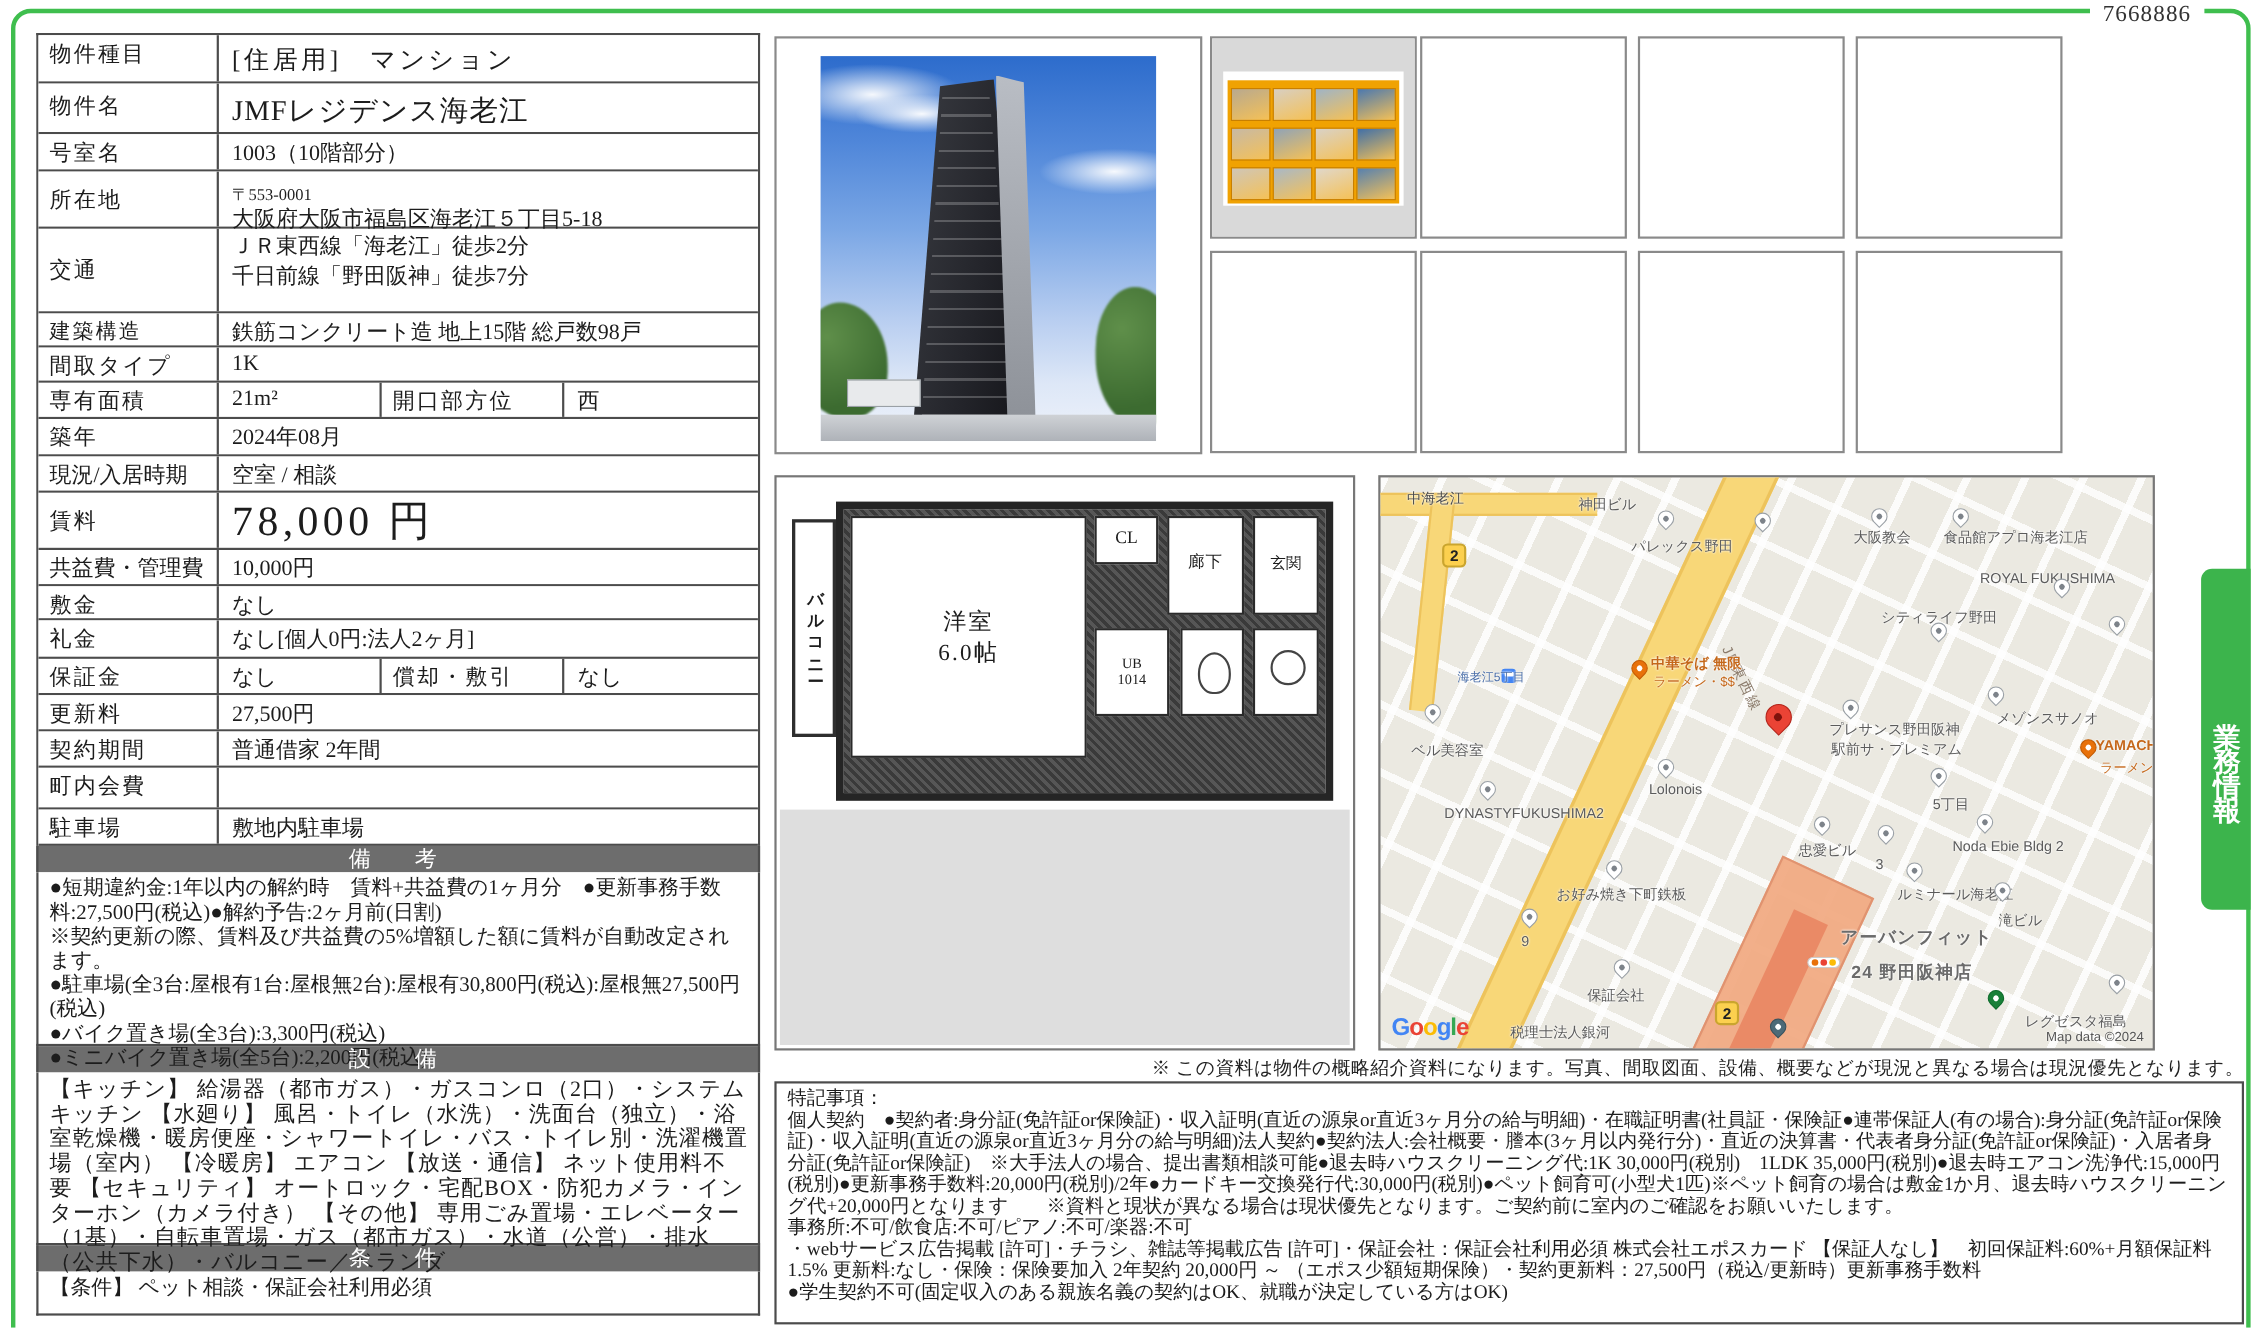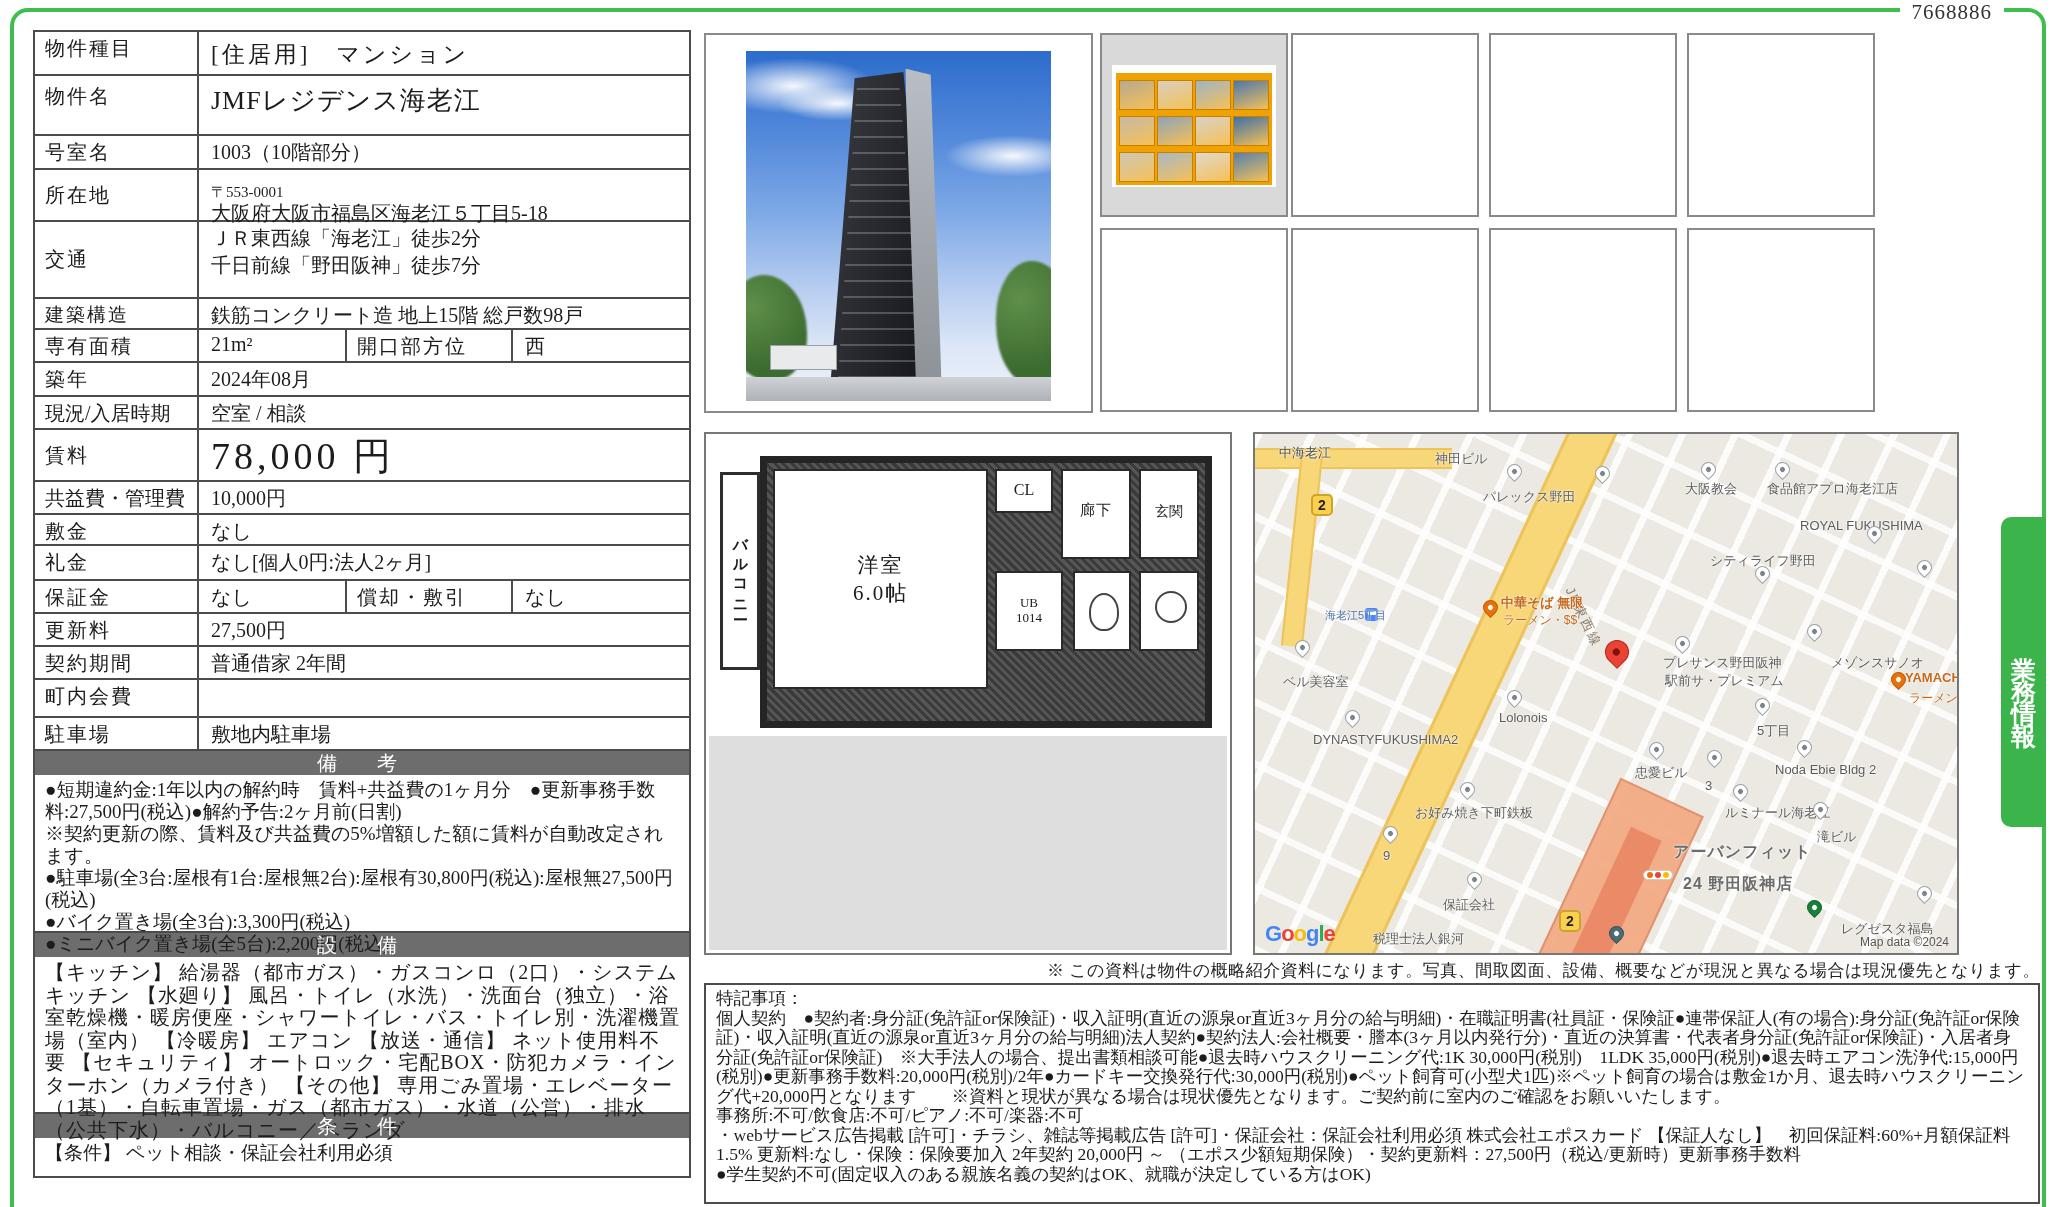--- a/index.html
+++ b/index.html
@@ -151,21 +151,21 @@
 <div class="page">
   <div class="frame"></div>
   <div class="docnum">7668886</div>
 
   <div class="left-col">
     <div class="ptable">
       <div class="trow" style="height:44px">
           <div class="tlabel">物件種目</div>
           <div class="tvalue v-big1" style="padding-top:7px">[住居用]　マンション</div>
         </div>
-      <div class="trow" style="height:60px">
+      <div class="trow" style="height:46px">
           <div class="tlabel" style="padding-top:7px">物件名</div>
           <div class="tvalue v-big2" style="padding-top:7px">JMFレジデンス海老江</div>
         </div>
       <div class="trow" style="height:34px">
           <div class="tlabel">号室名</div>
           <div class="tvalue">1003（10階部分）</div>
         </div>
       <div class="trow" style="height:52px">
         <div class="tlabel" style="padding-top:12px">所在地</div>
         <div class="tvalue" style="padding-top:14px">
@@ -174,20 +174,24 @@
         </div>
       </div>
       <div class="trow" style="height:77px">
           <div class="tlabel" style="padding-top:24px">交通</div>
           <div class="tvalue pre" style="line-height:27px">ＪＲ東西線「海老江」徒歩2分
 千日前線「野田阪神」徒歩7分</div>
         </div>
       <div class="trow" style="height:31px">
           <div class="tlabel" style="font-size:19px">建築構造</div>
           <div class="tvalue">鉄筋コンクリート造 地上15階 総戸数98戸</div>
+        </div>
+      <div class="trow" style="height:32px">
+          <div class="tlabel">間取タイプ</div>
+          <div class="tvalue">1K</div>
         </div>
       <div class="trow" style="height:33px">
         <div class="tlabel">専有面積</div>
         <div class="cellA">21m²</div>
         <div class="subcell-label">開口部方位</div>
         <div class="tvalue">西</div>
       </div>
       <div class="trow" style="height:34px">
           <div class="tlabel">築年</div>
           <div class="tvalue">2024年08月</div>
@@ -335,21 +339,21 @@
       <div class="ml ml-plain" style="left: 430px; top: 46px;">大阪教会</div>
       <div class="ml ml-plain" style="left: 512px; top: 46px;">食品館アプロ海老江店</div>
       <div class="ml ml-plain" style="left: 545px; top: 84px;">ROYAL FUKUSHIMA</div>
       <div class="ml ml-plain" style="left: 455px; top: 118px;">シティライフ野田</div>
       <div class="ml ml-small" style="left: 70px; top: 174px;">海老江5丁目</div>
       <div class="ml ml-orange" style="left: 246px; top: 160px;">中華そば 無限</div>
       <div class="ml ml-orange-sub" style="left: 248px; top: 178px;">ラーメン・$$</div>
       <div class="ml ml-plain" style="left: 28px; top: 239px;">ベル美容室</div>
       <div class="ml ml-plain" style="left: 408px; top: 220px;">プレサンス野田阪神</div>
       <div class="ml ml-plain" style="left: 410px; top: 238px;">駅前サ・プレミアム</div>
-      <div class="ml ml-plain" style="left: 576px; top: 210px; margin-top: 10px;">メゾンスサノオ</div>
+      <div class="ml ml-plain" style="left: 560px; top: 210px;">メゾンスサノオ</div>
       <div class="ml ml-orange" style="left: 650px; top: 236px;">YAMACHA</div>
       <div class="ml ml-orange-sub" style="left: 654px; top: 256px;">ラーメン・¥</div>
       <div class="ml ml-plain" style="left: 244px; top: 276px;">Lolonois</div>
       <div class="ml ml-plain" style="left: 58px; top: 298px;">DYNASTYFUKUSHIMA2</div>
       <div class="ml ml-plain" style="left: 502px; top: 288px;">5丁目</div>
       <div class="ml ml-plain" style="left: 380px; top: 330px;">忠愛ビル</div>
       <div class="ml ml-plain" style="left: 450px; top: 344px;">3</div>
       <div class="ml ml-plain" style="left: 520px; top: 328px;">Noda Ebie Bldg 2</div>
       <div class="ml ml-plain" style="left: 160px; top: 370px;">お好み焼き下町鉄板</div>
       <div class="ml ml-plain" style="left: 470px; top: 370px;">ルミナール海老江</div>

